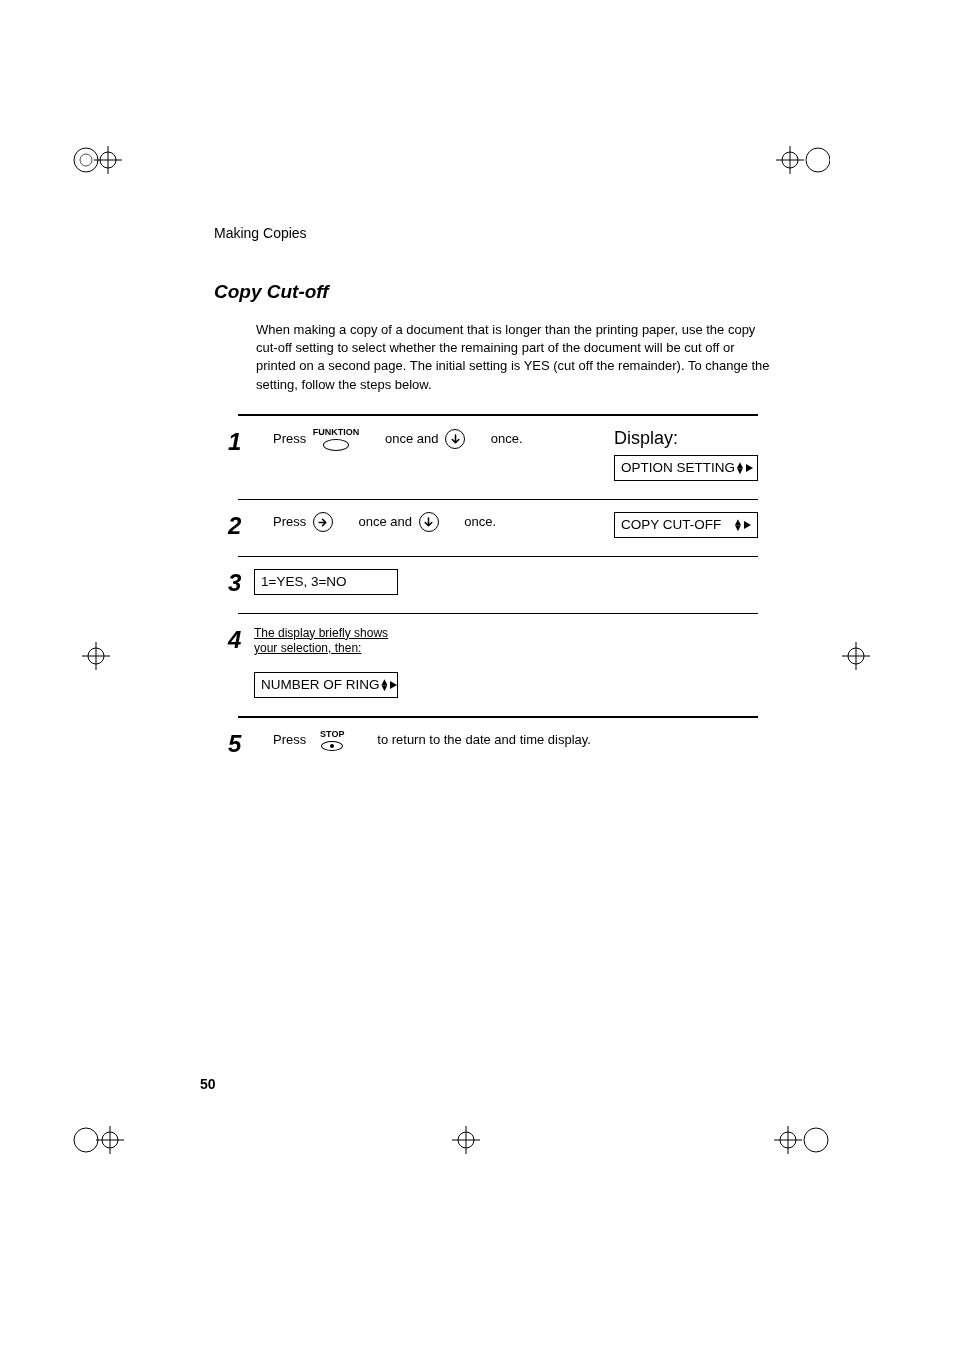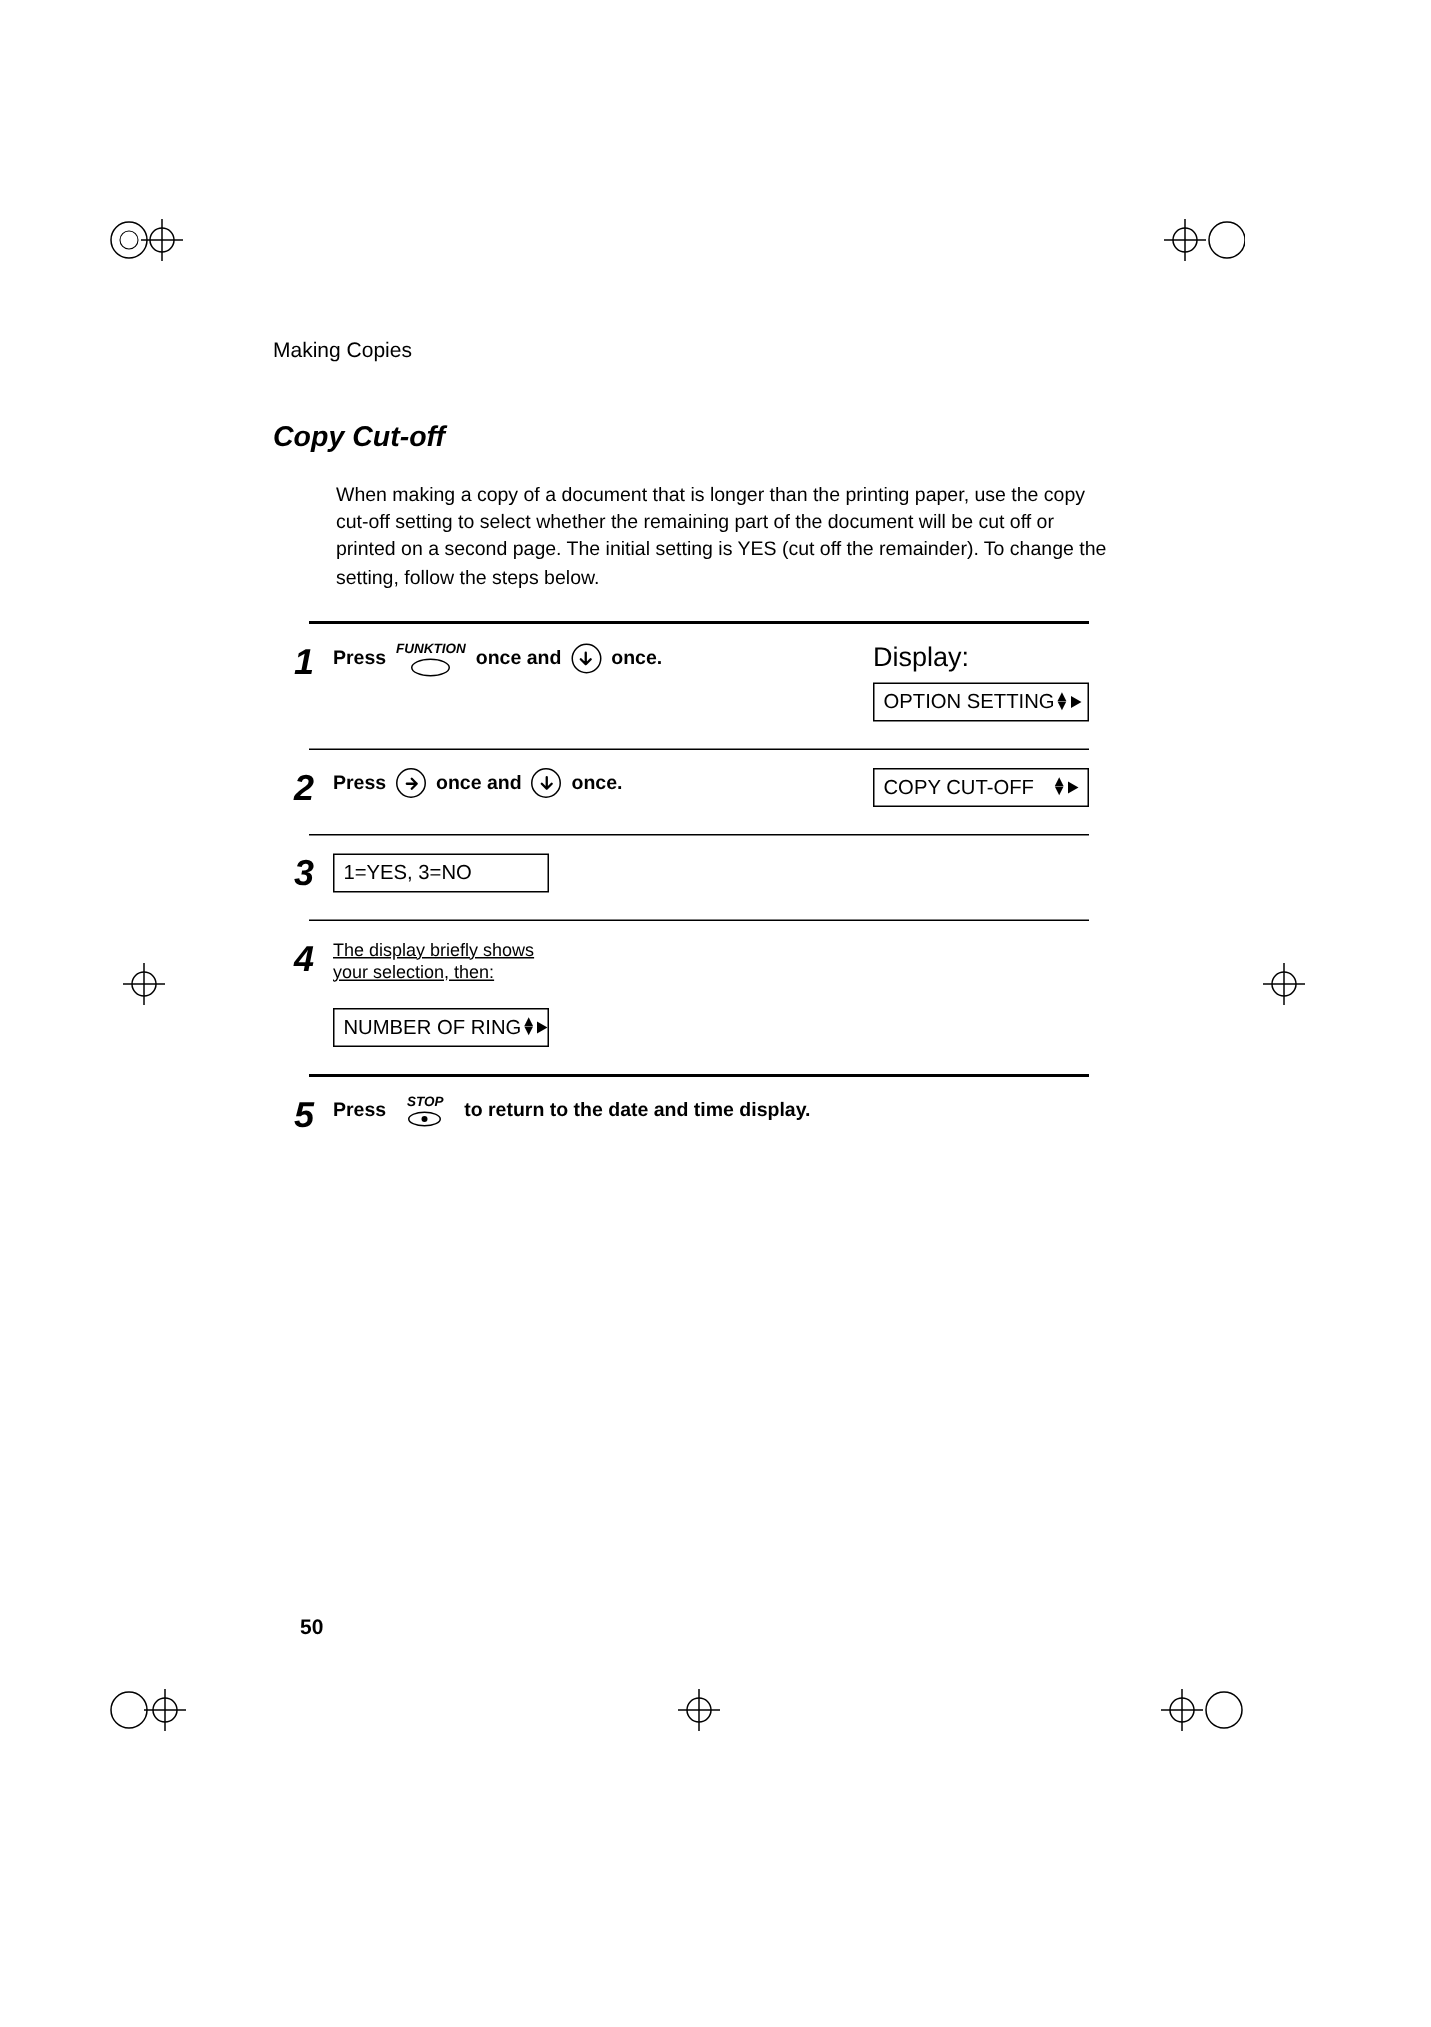--- a/index.html
+++ b/index.html
@@ -14,21 +14,21 @@
     position: relative;
   }
   .reg-mark {
     position: absolute;
     width: 60px;
     height: 60px;
   }
   .reg-mark svg { width: 100%; height: 100%; }
   .page {
     position: absolute;
-    left: 182px;
+    left: 214px;
     top: 225px;
     width: 560px;
   }
   .header {
     font-size: 14px;
     margin-bottom: 40px;
   }
   .section-title {
     font-size: 19px;
     font-weight: bold;
@@ -67,21 +67,21 @@
     flex-shrink: 0;
     line-height: 1;
     padding-top: 2px;
   }
   .step-body {
     flex: 1;
     font-size: 13px;
     line-height: 1.55;
     padding-right: 12px;
   }
-  .step-body b { font-weight: bold; }
+  .step-body b { font-weight: normal; margin-left: 19px; }
   .step-right {
     width: 160px;
     flex-shrink: 0;
     font-size: 12px;
   }
   .disp-label {
     font-size: 18px;
     margin-bottom: 6px;
   }
   .disp-box {
@@ -97,21 +97,20 @@
   }
   .inline-label {
     display: inline-flex;
     flex-direction: column;
     align-items: center;
     font-size: 9px;
     font-weight: bold;
     vertical-align: middle;
     line-height: 1;
     margin: 0 3px;
-    font-style: italic;
   }
   .btn-ellipse, .btn-ellipse-lg {
     width: 22px; height: 10px;
     border: 1.2px solid #000;
     border-radius: 50%;
     margin-top: 2px;
   }
   .btn-ellipse-lg { width: 26px; height: 12px; }
   .circle-btn {
     display: inline-flex;

